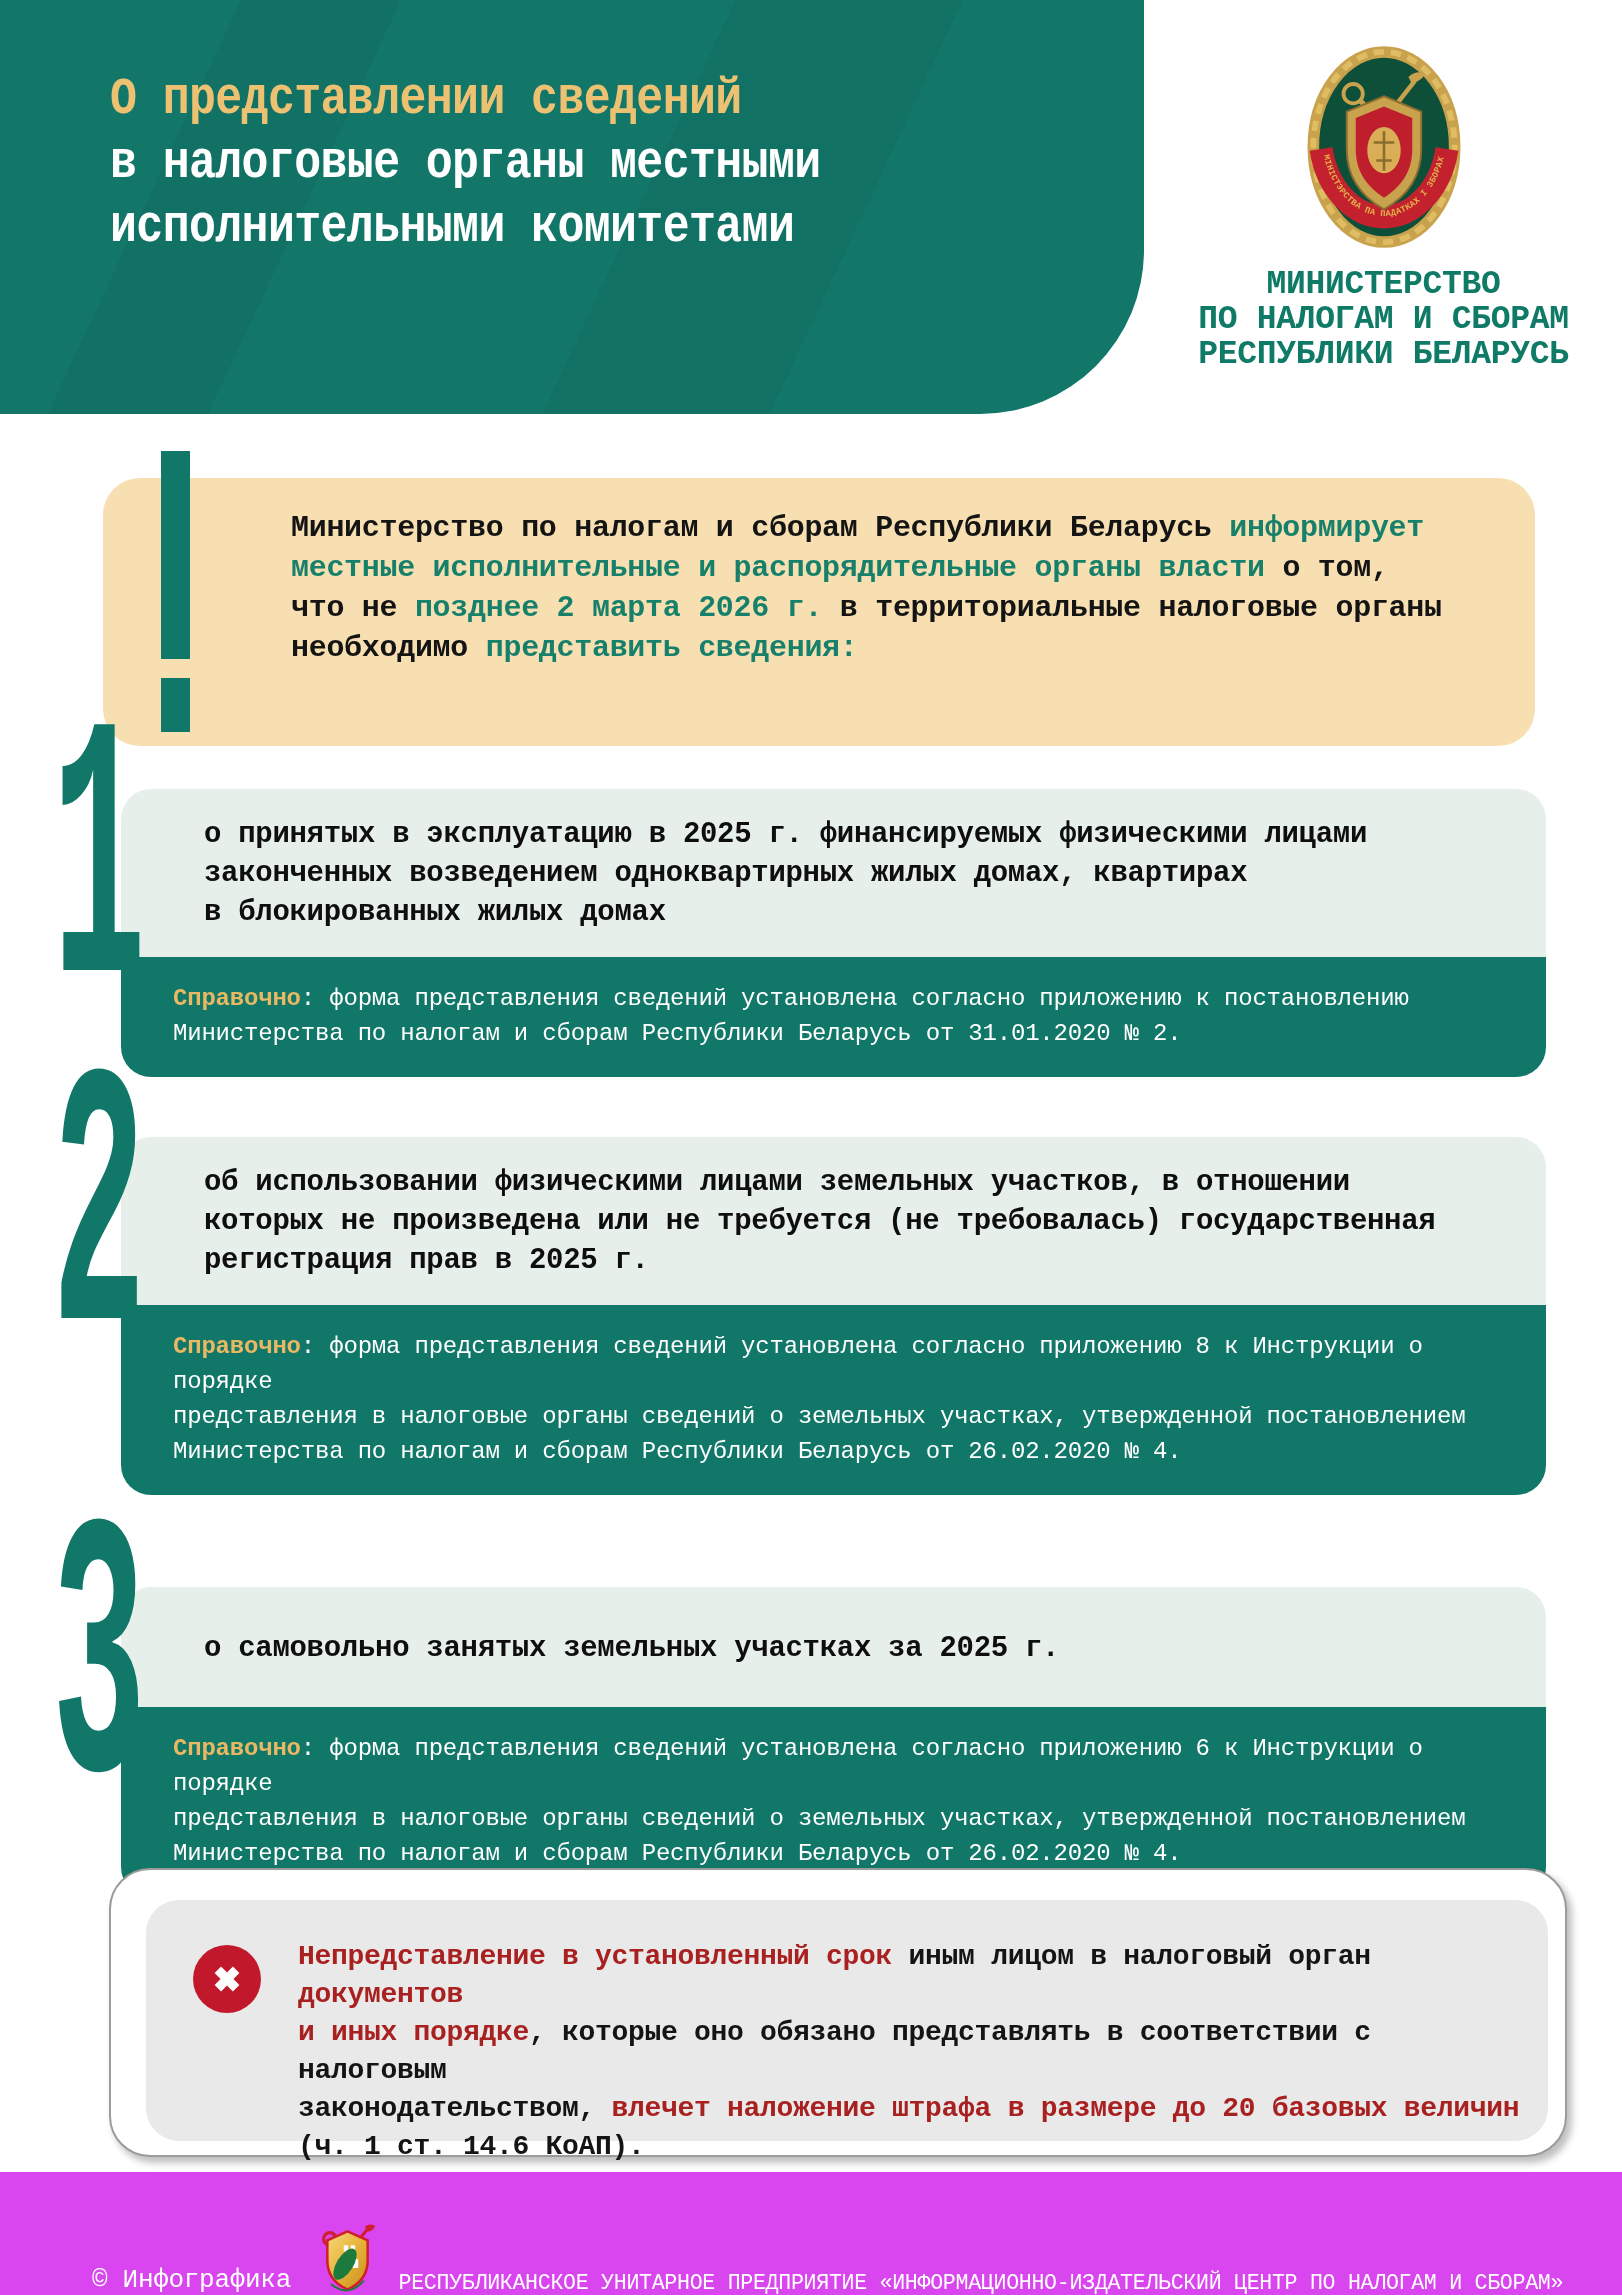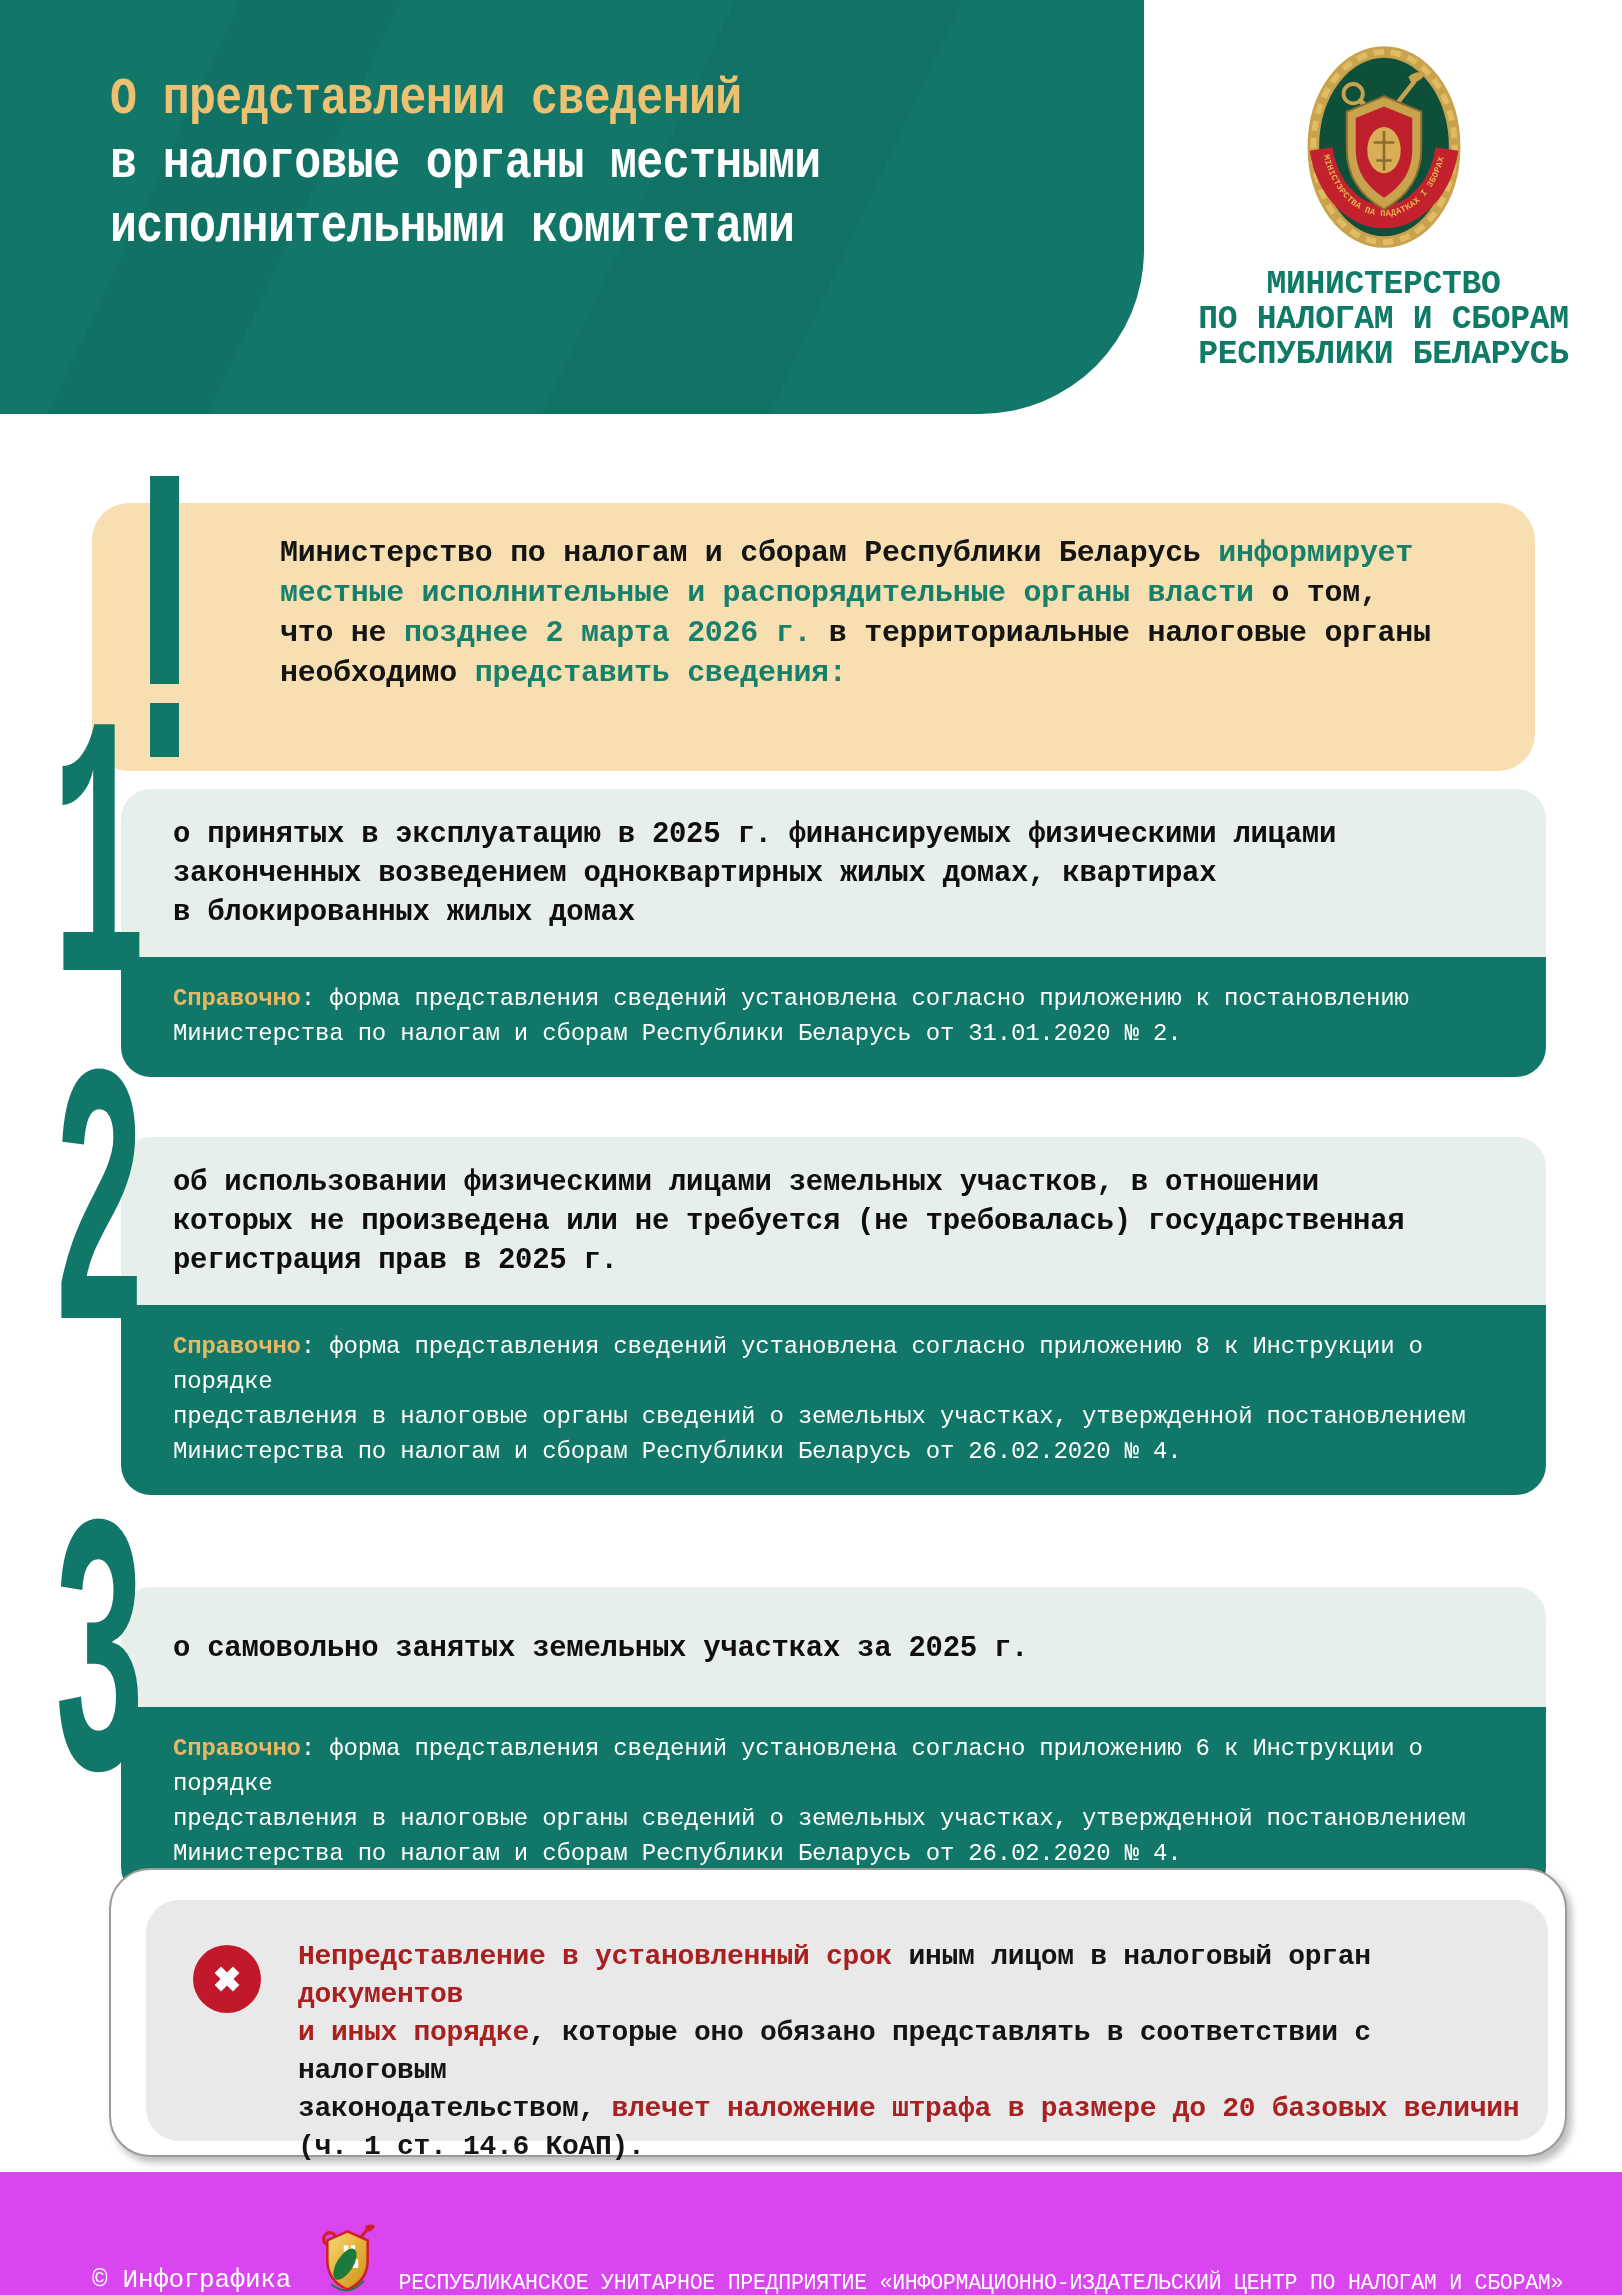--- a/index.html
+++ b/index.html
@@ -29,22 +29,22 @@
     position:absolute;left:1144px;top:0;width:479px;height:414px;
     display:flex;flex-direction:column;align-items:center;background:#ffffff;
   }
   .brand svg{margin-top:41px;}
   .ministry{
     margin-top:14.4px;text-align:center;color:#0f7a66;font-weight:bold;
     font-size:33px;line-height:35px;letter-spacing:-0.3px;
   }
   
   .notice{
-    position:absolute;left:92px;right:88px;top:478px;height:268px;
-    background:#f8dfb2;border-radius:37px;margin-top:25px;
+    position:absolute;left:103px;right:88px;top:478px;height:268px;
+    background:#f8dfb2;border-radius:37px;
   }
   .excl{position:absolute;left:58px;top:-27.5px;}
   .excl .stem{width:29px;height:208px;background:#117768;}
   .excl .dot{width:29px;height:54px;background:#117768;margin-top:19.6px;}
   .notice-text{
     position:absolute;left:188px;top:30px;right:26px;
     font-size:30px;line-height:40px;font-weight:bold;letter-spacing:-0.3px;
   }
   
   .c-dark{color:#141414;}
@@ -53,21 +53,21 @@
   .c-gold{color:#e9b863;font-weight:bold;}
   .c-red{color:#a92020;}
   
   .item{position:absolute;left:0;right:0;}
   .num{
     position:absolute;left:52px;top:-105px;color:#117768;font-weight:bold;
     font-size:373px;line-height:1;transform:scaleX(.42);transform-origin:left top;
   }
   .card{margin:0 77px 0 121px;border-radius:30px;overflow:hidden;}
   .card-body{
-    background:#e7efeb;padding:26px 39px 25px 52px;
+    background:#e7efeb;padding:26px 39px 25px 83px;
     font-size:29px;line-height:39px;font-weight:bold;color:#0e0e0e;letter-spacing:-0.3px;
   }
   .item-3 .card-body{padding-top:42px;padding-bottom:39px;}
   .card-ref{
     background:#117768;padding:23.6px 39px 26px 52px;
     font-size:24px;line-height:35px;color:#ffffff;letter-spacing:-0.2px;
   }
   
   .warning{
     position:absolute;top:1868px;left:65px;right:56px;height:285px;

